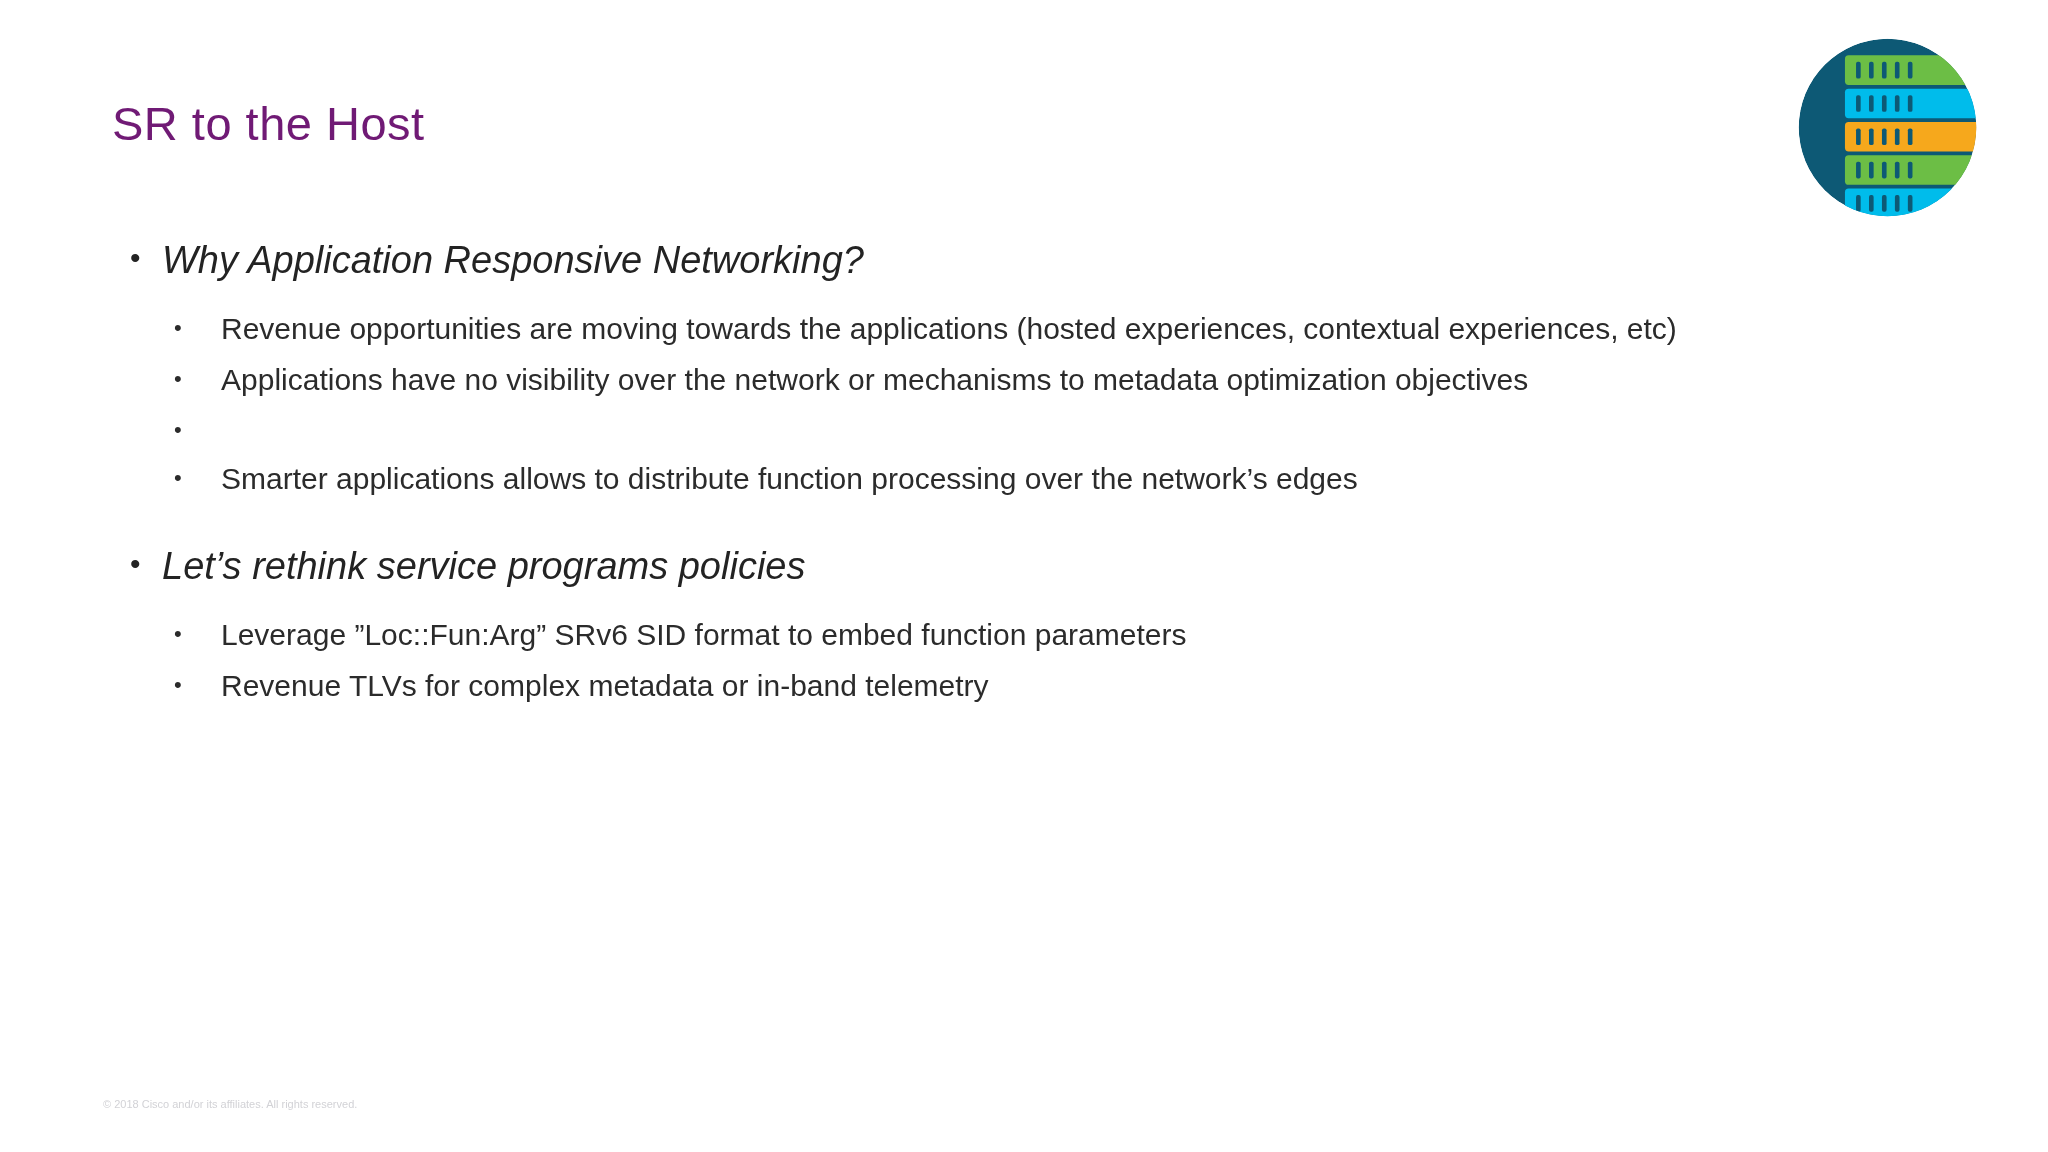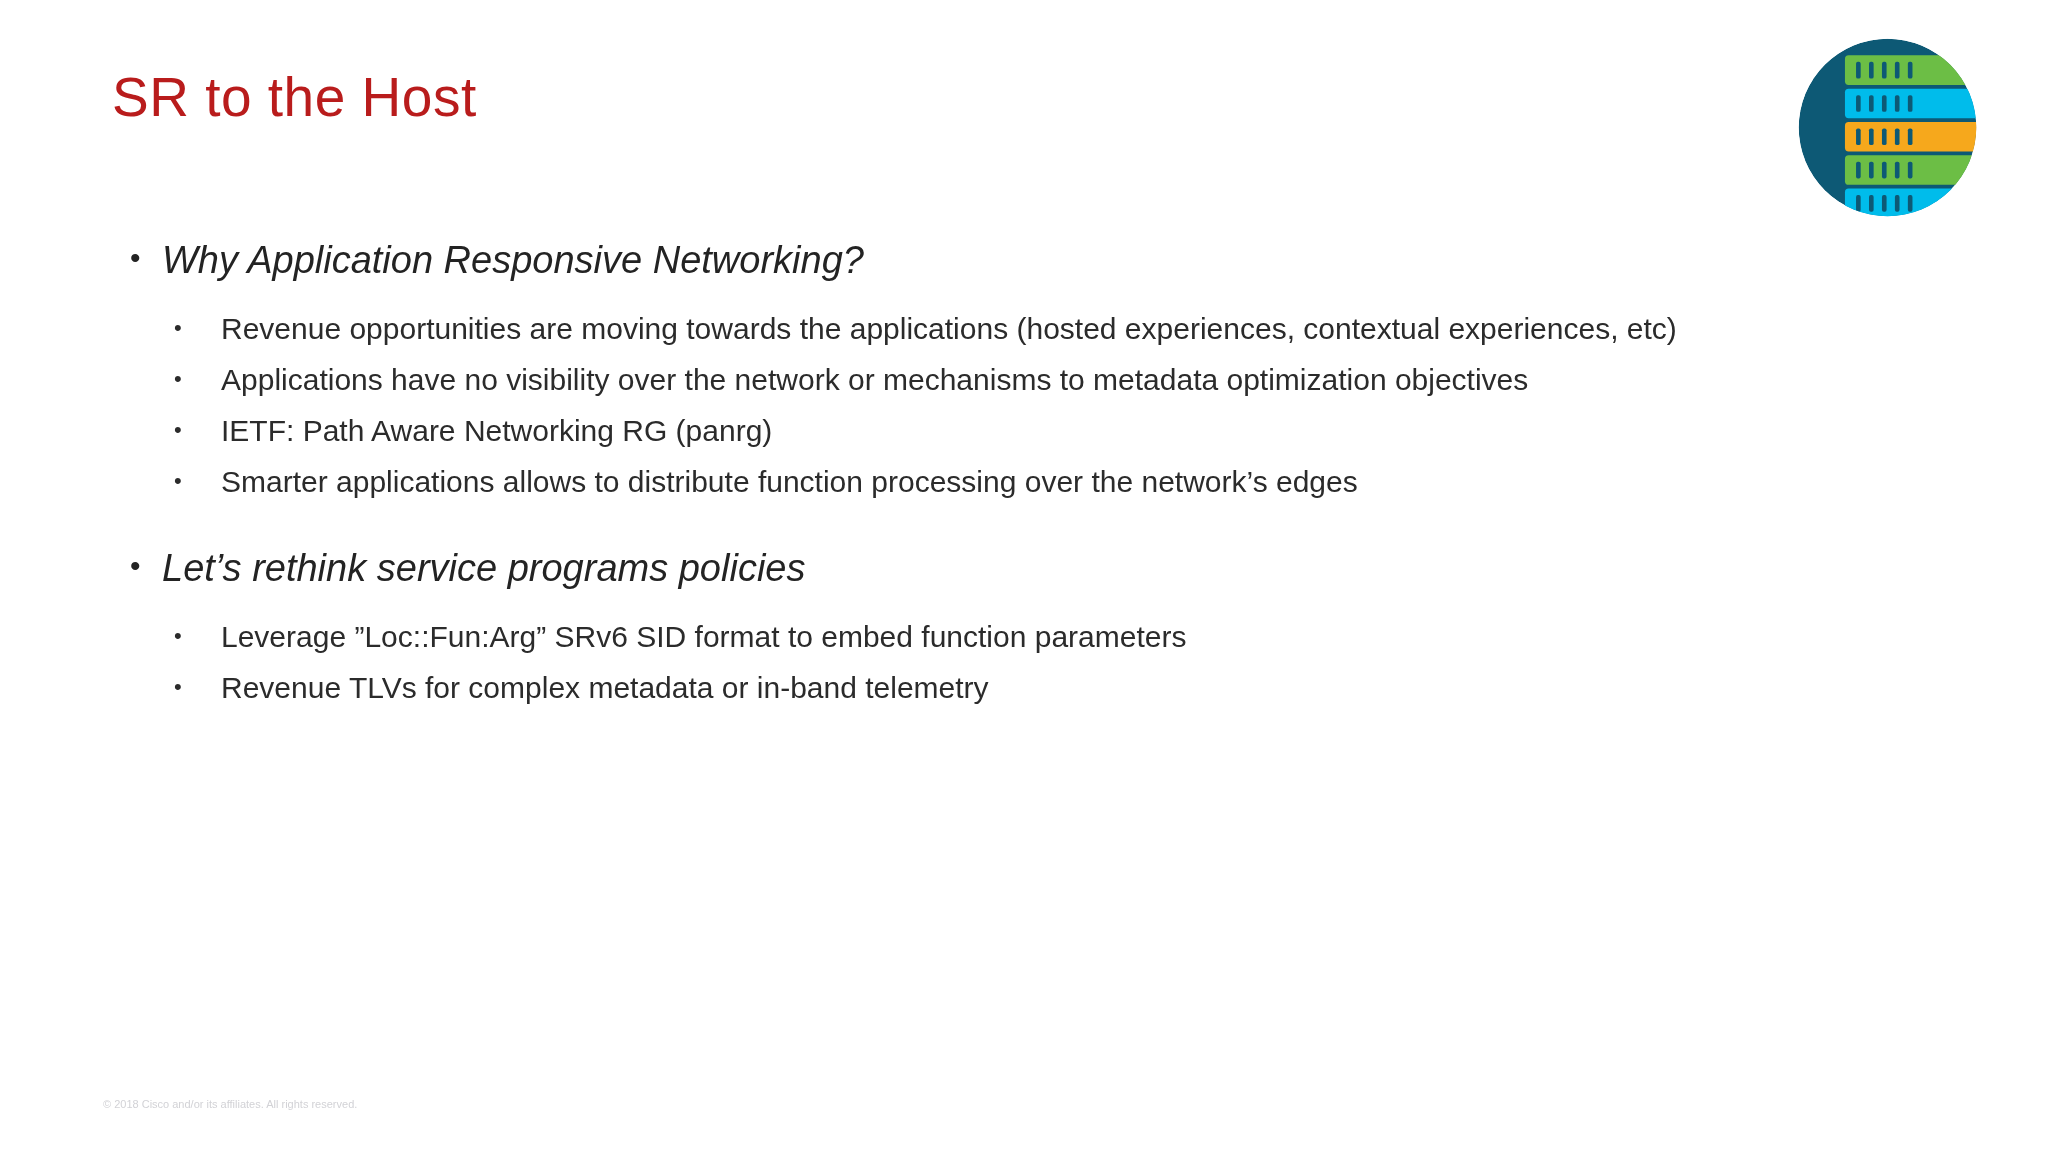--- a/index.html
+++ b/index.html
@@ -19,25 +19,25 @@
   .slide {
     position: absolute;
     inset: 0;
     background: #ffffff;
   }
 
   
   .slide-title {
     position: absolute;
     left: 112px;
-    top: 70px;
-    font-size: 55px;
+    top: 100px;
+    font-size: 47px;
     font-weight: 300;
     letter-spacing: 0.5px;
-    color: #b91c1c;
+    color: #701a75;
     line-height: 1;
     white-space: nowrap;
   }
 
   
   .logo {
     position: absolute;
     left: 1795px;
     top: 35px;
     width: 185px;
@@ -200,21 +200,20 @@
     </div>
 
     <div class="l2">
       <span class="bullet">•</span>
       <span class="txt">Applications have no visibility over the network or mechanisms to metadata optimization objectives</span>
     </div>
 
     <div class="l2">
       <span class="bullet">•</span>
       <span class="txt">
-        <span>IETF: Path Aware Networking RG (panrg)</span>
       </span>
     </div>
 
     <div class="l2">
       <span class="bullet">•</span>
       <span class="txt">Smarter applications allows to distribute function processing over the network’s edges</span>
     </div>
 
     <div class="gap-md"></div>
 

